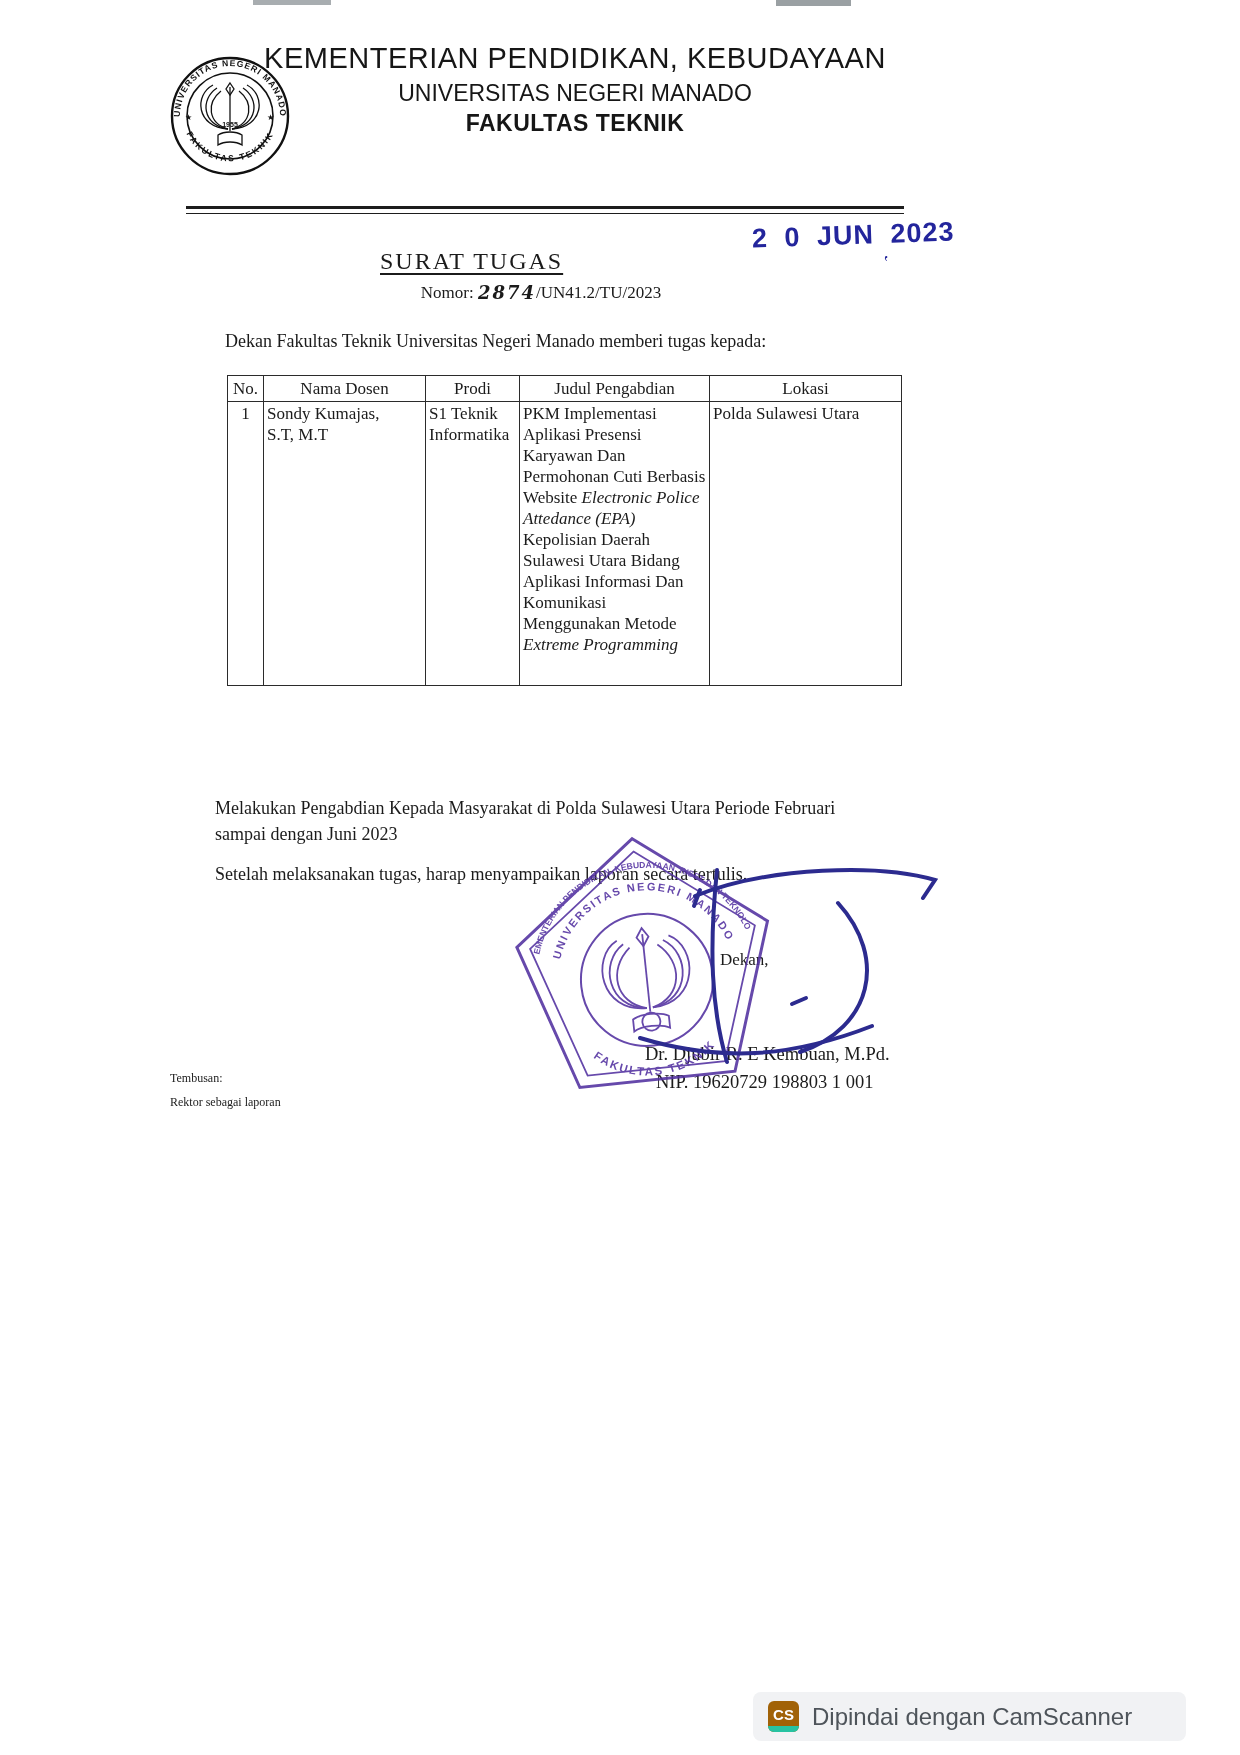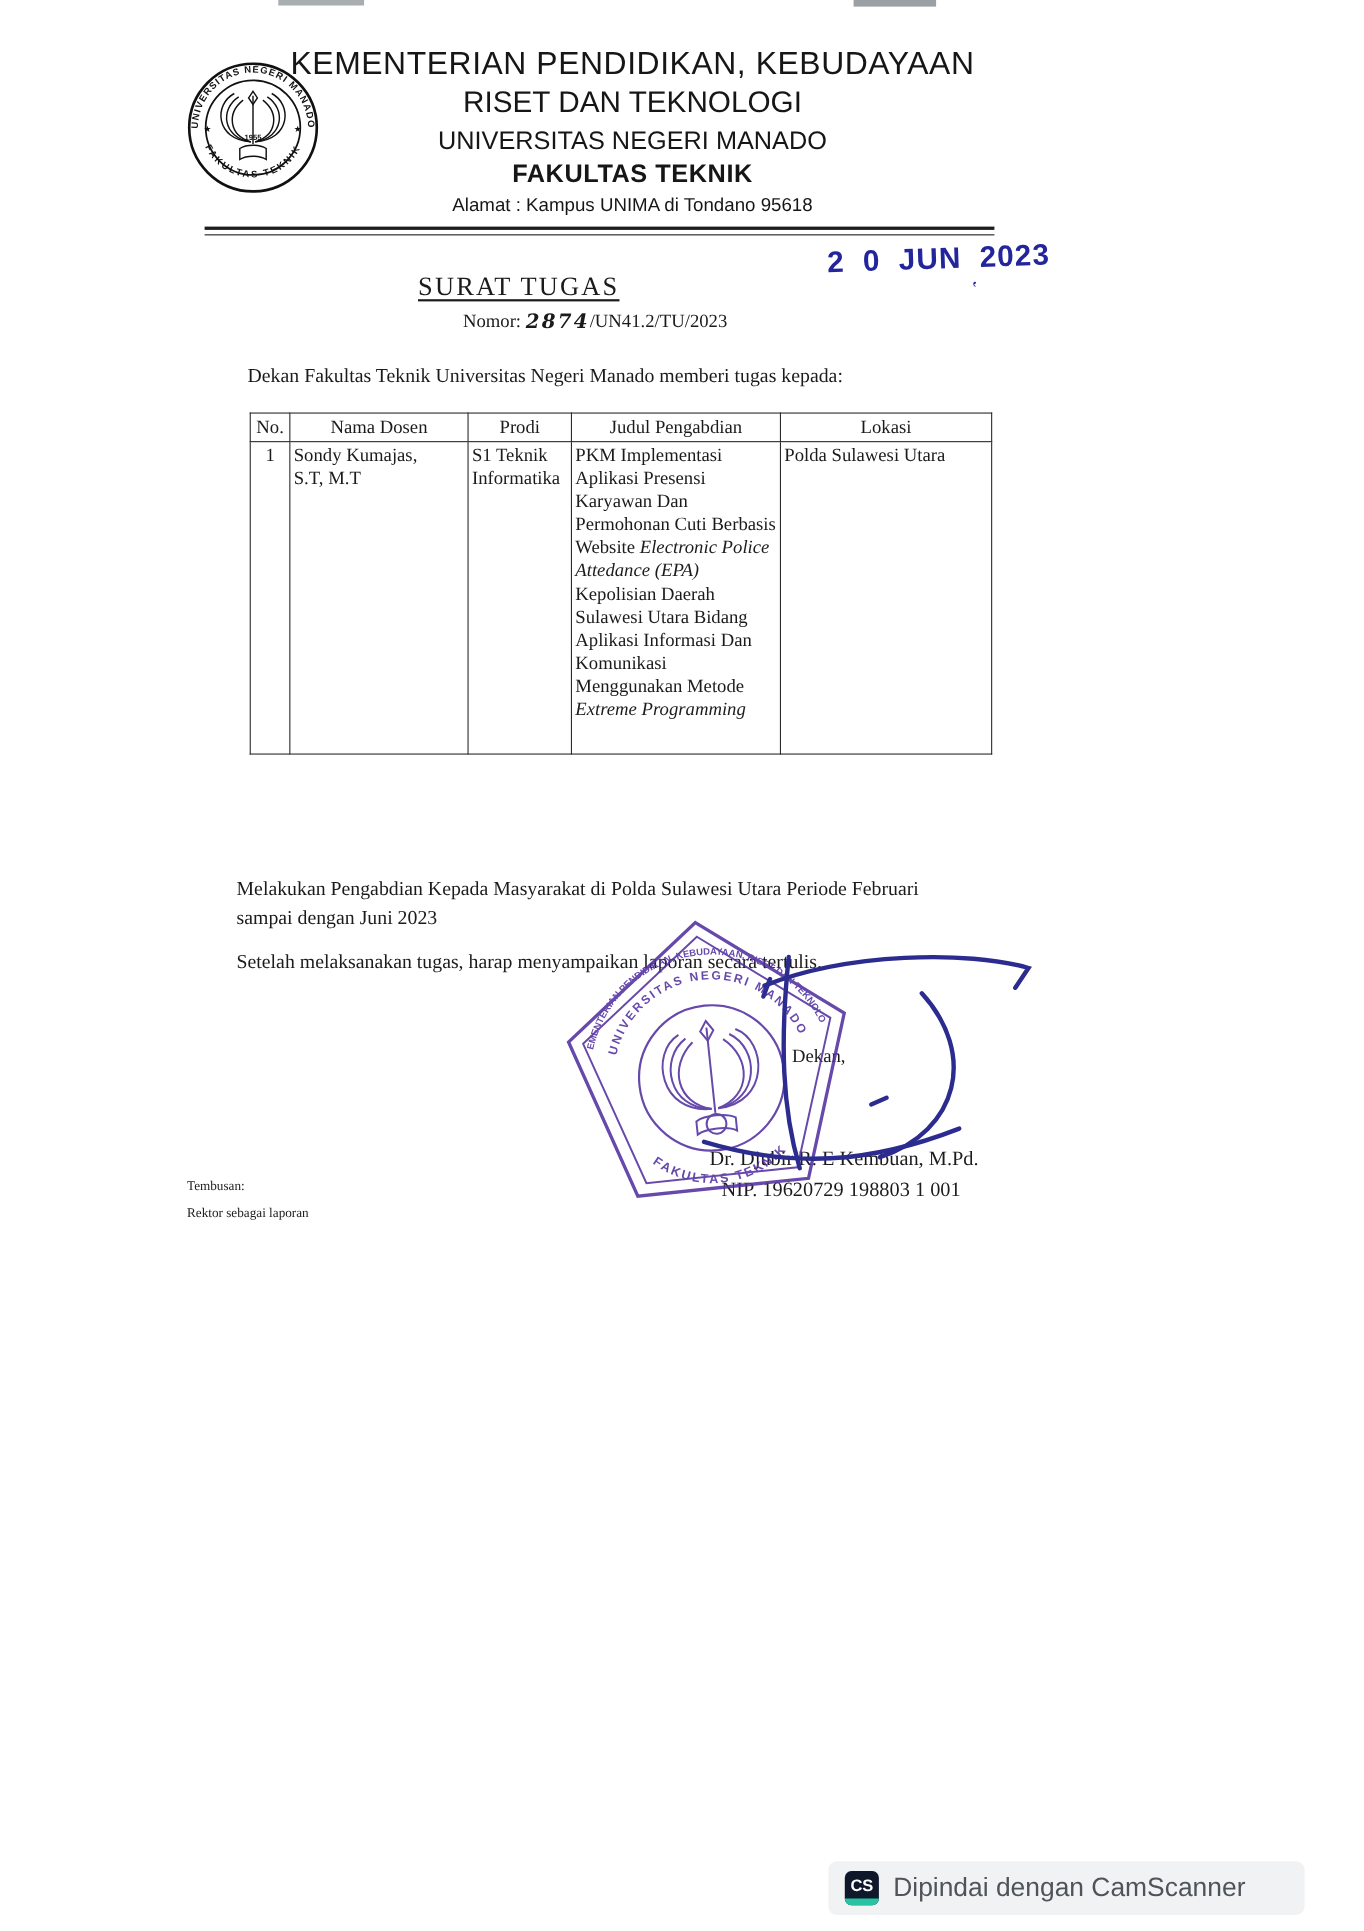--- a/index.html
+++ b/index.html
@@ -51,21 +51,21 @@
   .sig-name{left:645px;top:1044px;font-size:18.5px;z-index:1;}
   .sig-nip{left:656px;top:1072px;font-size:18.5px;z-index:1;}
 
   .stamp-wrap{left:505px;top:830px;width:280px;height:262px;transform:rotate(-6deg);z-index:2;opacity:.88;}
   .sign-wrap{left:460px;top:828px;width:520px;height:282px;z-index:3;}
 
   .tembusan{left:170px;top:1066px;font-size:12px;line-height:24px;}
 
   .cs-bar{left:753px;top:1692px;width:433px;height:49px;background:#f1f2f4;border-radius:8px;
     display:flex;align-items:center;padding-left:15px;box-sizing:border-box;z-index:4;}
-  .cs-badge{width:31px;height:31px;background:#0f172a;border-radius:6px;position:relative;
+  .cs-badge{width:31px;height:31px;background:#a16207;border-radius:6px;position:relative;
     display:flex;align-items:center;justify-content:center;flex:0 0 auto;}
   .cs-badge span{color:#ffffff;font-family:"Liberation Sans",sans-serif;font-weight:700;font-size:15px;
     position:relative;top:-2px;}
   .cs-badge::after{content:"";position:absolute;left:0;right:0;bottom:0;height:6px;background:#27c3a2;
     border-radius:0 0 6px 6px;}
   .cs-text{margin-left:13px;font-family:"Liberation Sans",sans-serif;font-size:24px;color:#4e545a;}
 </style>
 </head>
 <body>
 
@@ -97,24 +97,22 @@
     <path d="M64,76 C84,70 86,50 71,38"></path>
     <path d="M64,76 C90,72 92,46 75,35"></path>
     <path d="M64,76 C96,74 98,42 79,32"></path>
     <path d="M50,82 C56,78 68,78 74,82 L74,92 C68,88 56,88 50,92 Z"></path>
   </g>
   <text x="62" y="74" text-anchor="middle" font-family="Liberation Sans, sans-serif" font-size="7" font-weight="700" fill="#111">1955</text>
 </svg>
 
 <div class="abs lh-block">
   <div class="lh-l1">KEMENTERIAN PENDIDIKAN, KEBUDAYAAN</div>
-  <div class="lh-l2">RISET DAN TEKNOLOGI</div>
   <div class="lh-l3">UNIVERSITAS NEGERI MANADO</div>
   <div class="lh-l4">FAKULTAS TEKNIK</div>
-  <div class="lh-l5">Alamat : Kampus UNIMA di Tondano 95618</div>
 </div>
 
 <div class="abs rule"></div>
 
 <div class="abs date-stamp">2 0 JUN 2023</div>
 <div class="abs date-tick">‛</div>
 
 <div class="abs title">SURAT TUGAS</div>
 <div class="abs nomor">
   <span>Nomor:</span>

